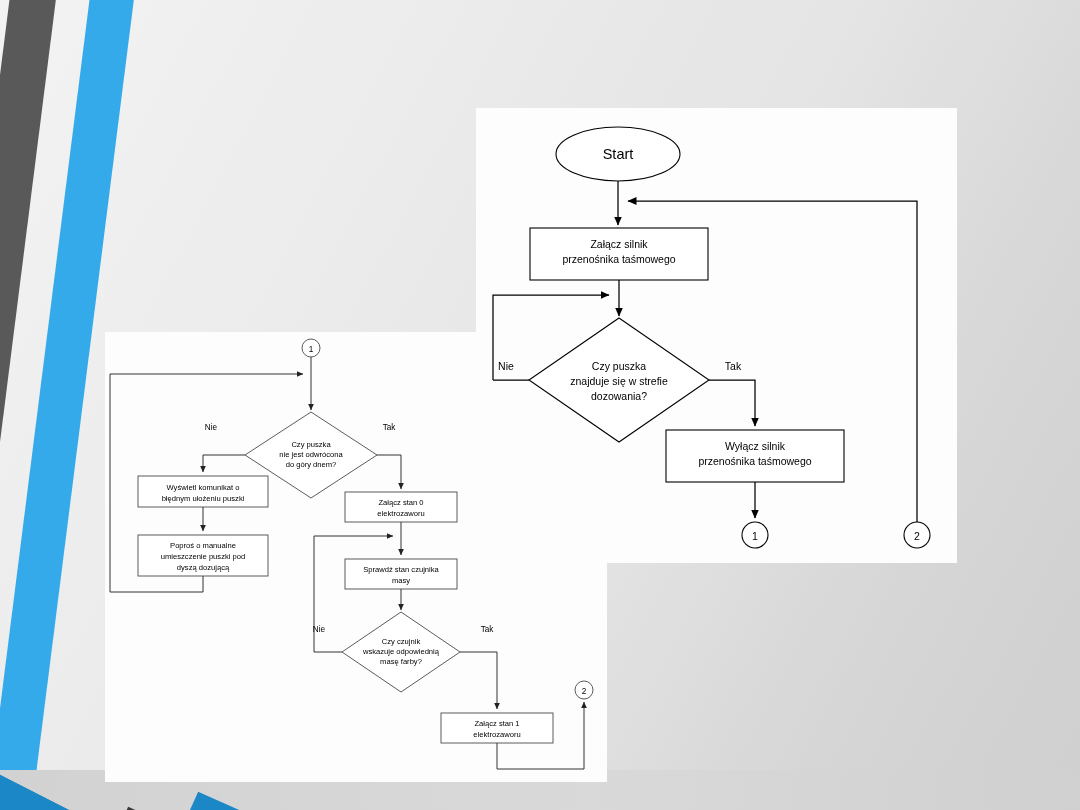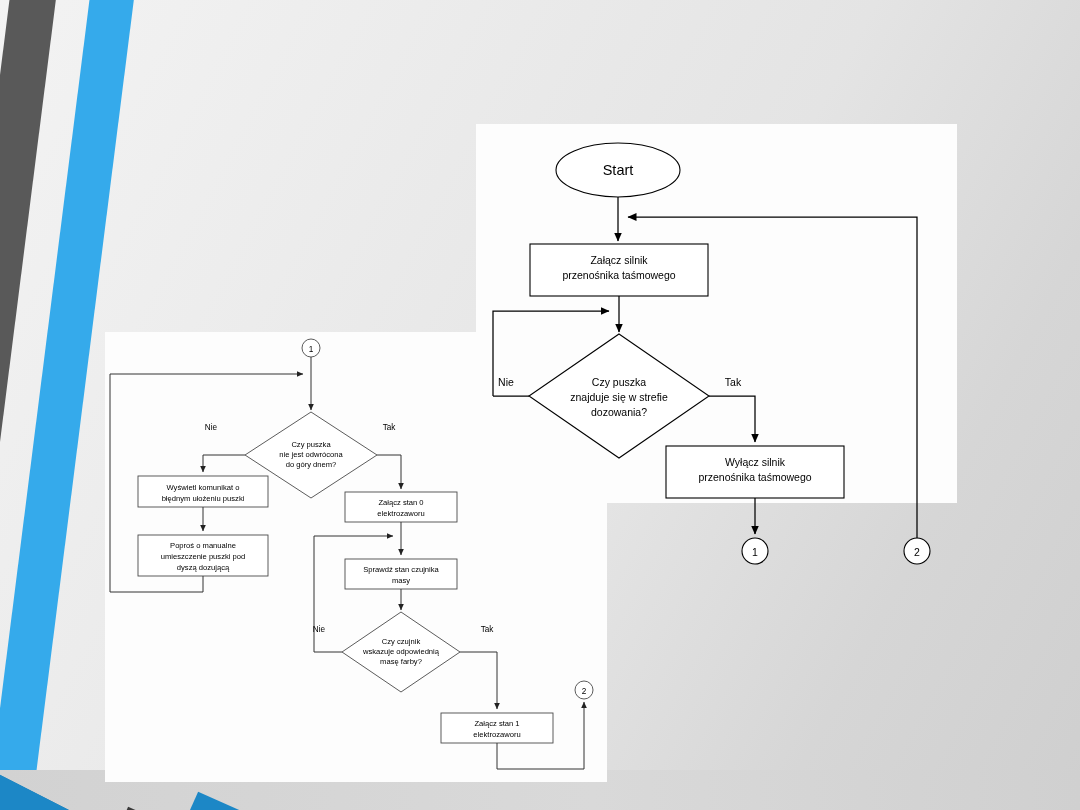--- a/index.html
+++ b/index.html
@@ -56,21 +56,21 @@
     background:#1c87c6;
     transform:rotate(24deg);transform-origin:left center;
   }
   .bottom-band{
     position:absolute;left:0;bottom:0;width:1080px;height:40px;
     background:linear-gradient(90deg,#d2d2d2 0%,#d9d9d9 55%,#d0d0d0 100%);
   }
 
   
   .panel{position:absolute;background:#fdfdfd;}
-  #panel-top{left:476px;top:124px;width:481px;height:379px;}
+  #panel-top{left:476px;top:108px;width:481px;height:455px;}
   #panel-bottom{left:105px;top:332px;width:502px;height:450px;}
 
   
   .chart-svg{position:absolute;left:0;top:0;overflow:visible;}
 
   svg text{
     font-family:"Liberation Sans","DejaVu Sans",sans-serif;
     fill:#000;
   }
   .fs-lg{font-size:14.5px;}

